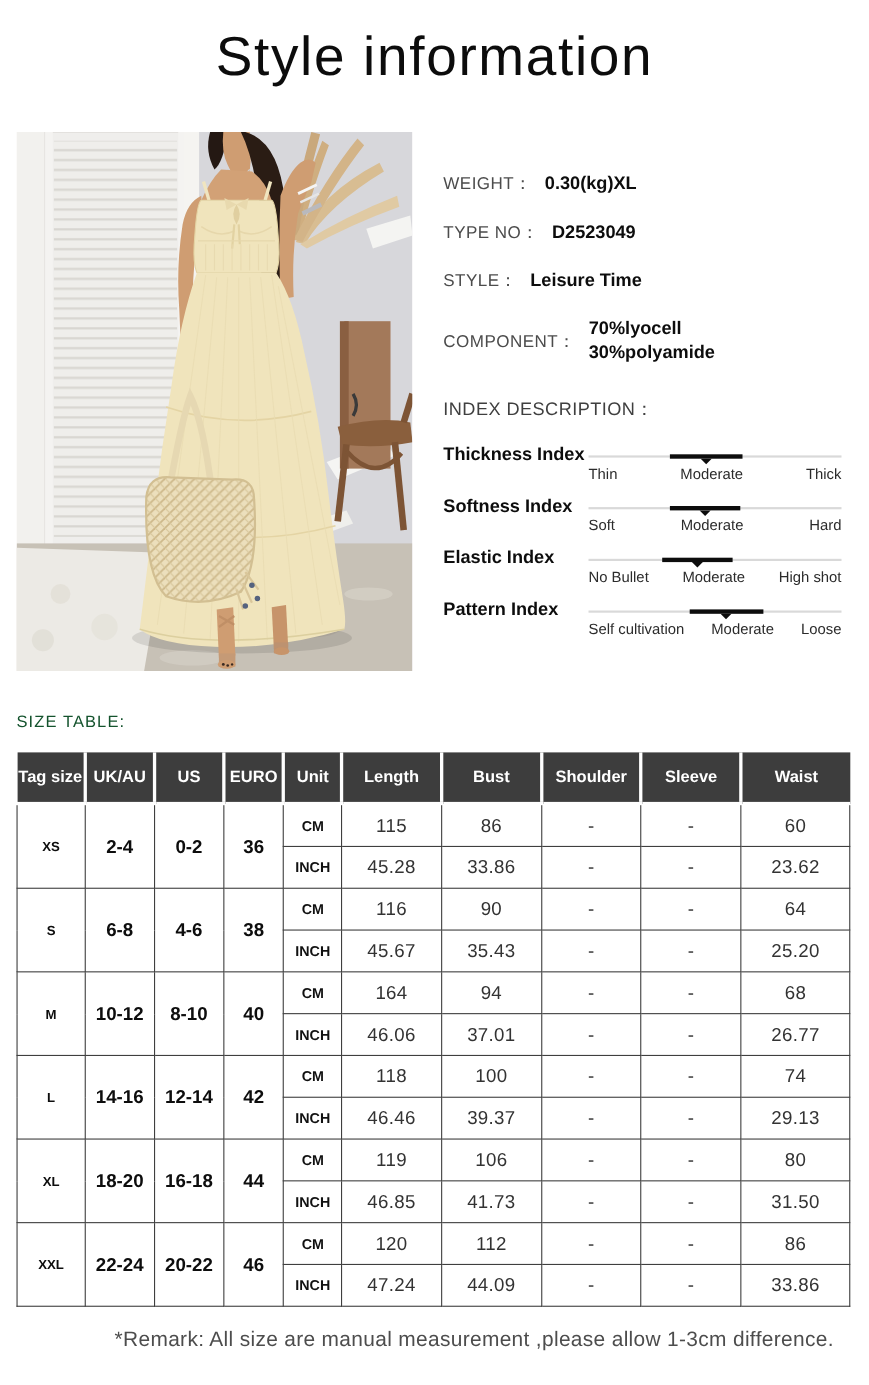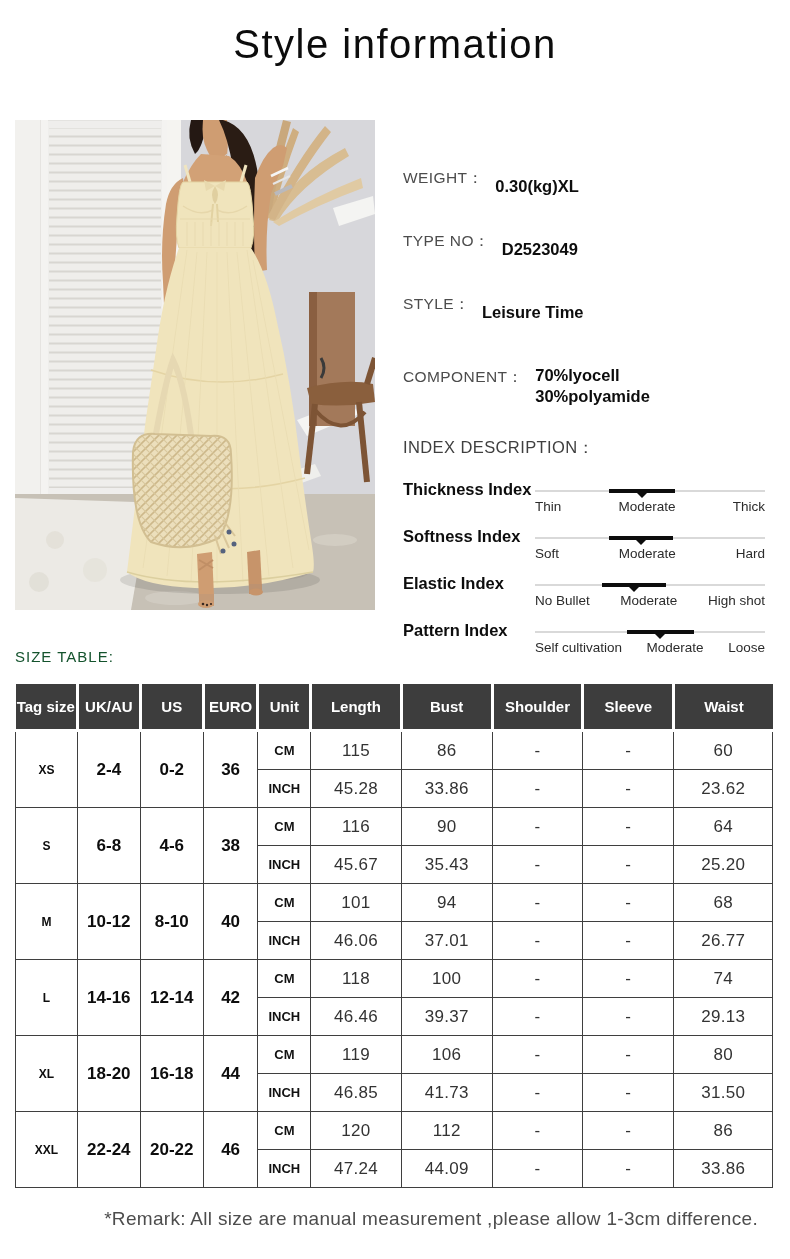--- a/index.html
+++ b/index.html
@@ -1,27 +1,27 @@
 <!DOCTYPE html>
 <html><head>
 <meta charset="utf-8">
 <style>
   html,body{margin:0;padding:0;background:#fff;}
   .page{position:relative;width:790px;height:1259px;background:#ffffff;
         font-family:"Liberation Sans",sans-serif;overflow:hidden;}
 
   .title{position:absolute;top:22px;left:0;width:100%;margin:0;text-align:center;
-         font-size:40px;font-weight:400;letter-spacing:1.5px;color:#0c0c0c;}
+         font-size:50px;font-weight:400;letter-spacing:1.5px;color:#0c0c0c;}
 
   .photo{position:absolute;left:15px;top:120px;width:360px;height:490px;overflow:hidden;}
 
   .right-col{position:absolute;left:403px;top:157px;width:362px;}
   .spec-row{display:flex;gap:12px;margin-bottom:23px;align-items:center;}
   .spec-label{color:#4c4c4c;font-size:15.5px;letter-spacing:.4px;white-space:nowrap;line-height:21px;}
-  .spec-value{color:#0d0d0d;font-weight:700;font-size:16.5px;line-height:21px;margin-top:19px;}
+  .spec-value{color:#0d0d0d;font-weight:700;font-size:16.5px;line-height:21px;}
   .spec-value .line{display:block;}
 
   .index-title{color:#3f3f3f;font-size:16.5px;letter-spacing:.4px;margin:30px 0 19px;}
   .index-row{display:flex;margin-bottom:11px;}
   .index-name{width:132px;font-weight:700;font-size:16.5px;color:#0d0d0d;padding-top:2px;}
   .index-bar{flex:1;position:relative;}
   .track{position:relative;height:2px;background:#d9d9d9;margin-top:12px;}
   .fill{position:absolute;top:-1px;height:4px;background:#0d0d0d;}
   .marker{position:absolute;top:3px;width:0;height:0;border:5px solid transparent;
           border-top-color:#0d0d0d;transform:translateX(-50%);}
@@ -337,21 +337,21 @@
           <td class="cell-val">-</td>
           <td class="cell-val">-</td>
           <td class="cell-val">25.20</td>
         </tr>
         <tr>
           <th class="cell-tag" rowspan="2" scope="rowgroup">M</th>
           <td class="cell-id" rowspan="2">10-12</td>
           <td class="cell-id" rowspan="2">8-10</td>
           <td class="cell-id" rowspan="2">40</td>
           <td class="cell-unit">CM</td>
-          <td class="cell-val">101</td>
+          <td class="cell-val">164</td>
           <td class="cell-val">94</td>
           <td class="cell-val">-</td>
           <td class="cell-val">-</td>
           <td class="cell-val">68</td>
         </tr>
         <tr>
           <td class="cell-unit">INCH</td>
           <td class="cell-val">46.06</td>
           <td class="cell-val">37.01</td>
           <td class="cell-val">-</td>

